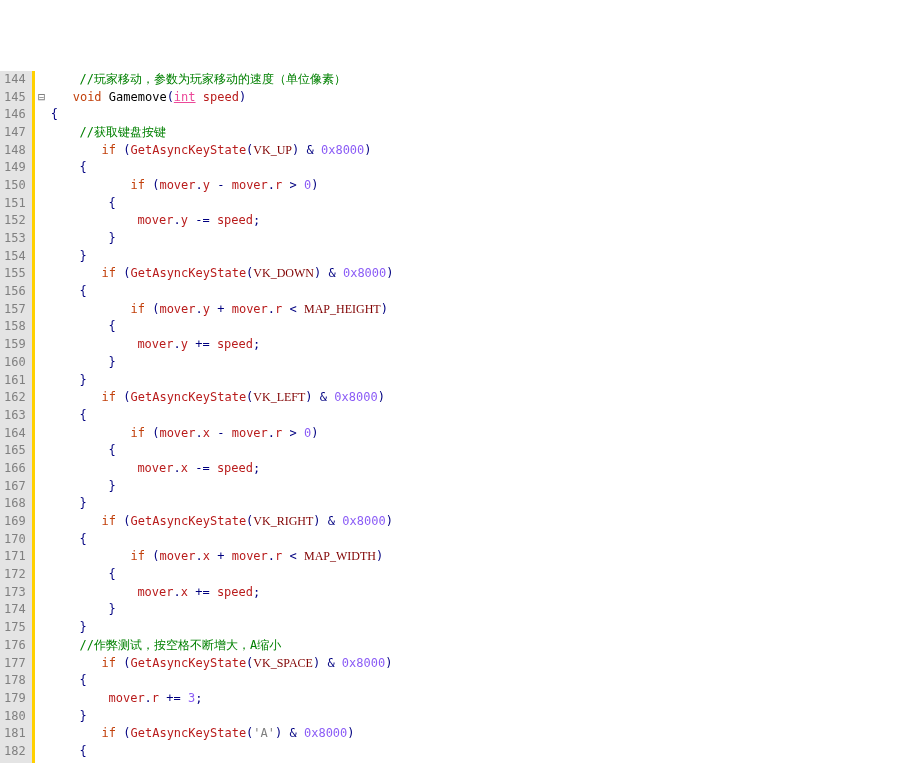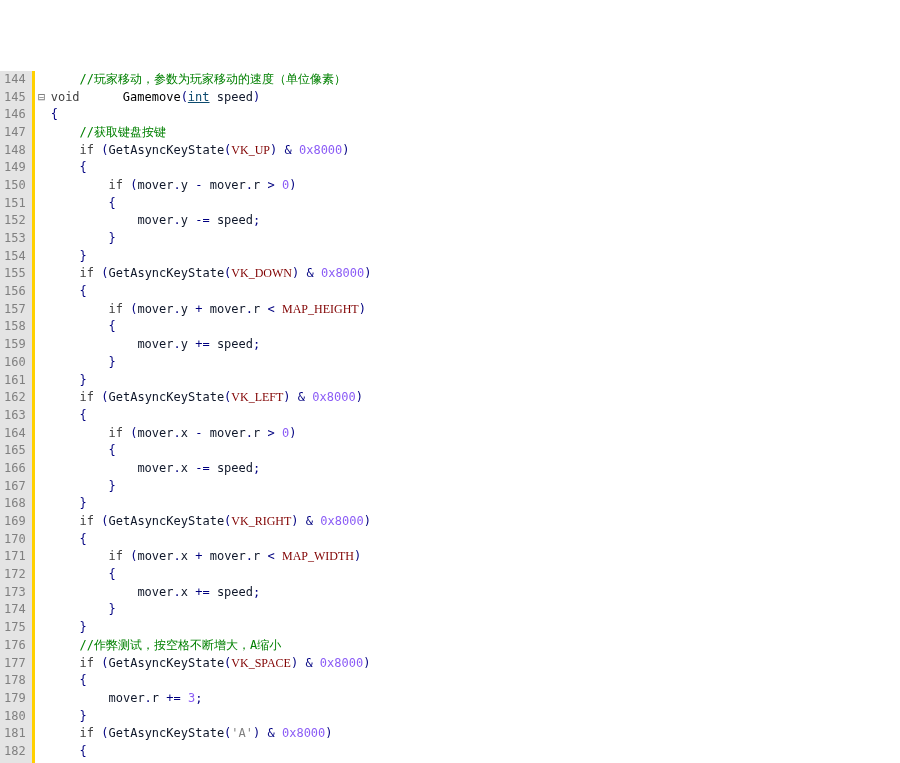--- a/index.html
+++ b/index.html
@@ -32,29 +32,29 @@
     color: #808080;
     font-family: Consolas, monospace;
     text-align: center;
   }
   .code {
     padding-left: 2px;
     font-family: "NSimSun", "SimSun", Consolas, monospace;
   }
   .line { height: 17.7px; }
   .c-comment { color: #008000; text-align: center; }
-  .c-keyword { color: #404040; }
-  .c-ident   { color: #0f172a; }
-  .c-type    { color: #0c4a6e; text-decoration: underline; }
+  .c-keyword { color: #c2410c; margin-left: 22px; }
+  .c-ident   { color: #b91c1c; }
+  .c-type    { color: #ec4899; text-decoration: underline; }
   .c-num     { color: #8b5cf6; }
   .c-punct   { color: #000080; }
   .c-op      { color: #000080; }
   .c-macro   { color: #800000; font-family: Liberation Serif, serif; }
   .c-str     { color: #808080; }
-  .c-func    { color: #000000; margin-left: 36px; }
+  .c-func    { color: #000000; }
 </style>
 </head>
 <body>
 
 
 
 <div class="editor">
   <div class="gutter" id="gutter"><div class="line">144</div><div class="line">145</div><div class="line">146</div><div class="line">147</div><div class="line">148</div><div class="line">149</div><div class="line">150</div><div class="line">151</div><div class="line">152</div><div class="line">153</div><div class="line">154</div><div class="line">155</div><div class="line">156</div><div class="line">157</div><div class="line">158</div><div class="line">159</div><div class="line">160</div><div class="line">161</div><div class="line">162</div><div class="line">163</div><div class="line">164</div><div class="line">165</div><div class="line">166</div><div class="line">167</div><div class="line">168</div><div class="line">169</div><div class="line">170</div><div class="line">171</div><div class="line">172</div><div class="line">173</div><div class="line">174</div><div class="line">175</div><div class="line">176</div><div class="line">177</div><div class="line">178</div><div class="line">179</div><div class="line">180</div><div class="line">181</div><div class="line">182</div><div class="line">183</div></div>
   <div class="modbar"></div>
   <div class="foldcol" id="foldcol"><div class="line"></div><div class="line">⊟</div><div class="line"></div><div class="line"></div><div class="line"></div><div class="line"></div><div class="line"></div><div class="line"></div><div class="line"></div><div class="line"></div><div class="line"></div><div class="line"></div><div class="line"></div><div class="line"></div><div class="line"></div><div class="line"></div><div class="line"></div><div class="line"></div><div class="line"></div><div class="line"></div><div class="line"></div><div class="line"></div><div class="line"></div><div class="line"></div><div class="line"></div><div class="line"></div><div class="line"></div><div class="line"></div><div class="line"></div><div class="line"></div><div class="line"></div><div class="line"></div><div class="line"></div><div class="line"></div><div class="line"></div><div class="line"></div><div class="line"></div><div class="line"></div><div class="line"></div><div class="line"></div></div>

